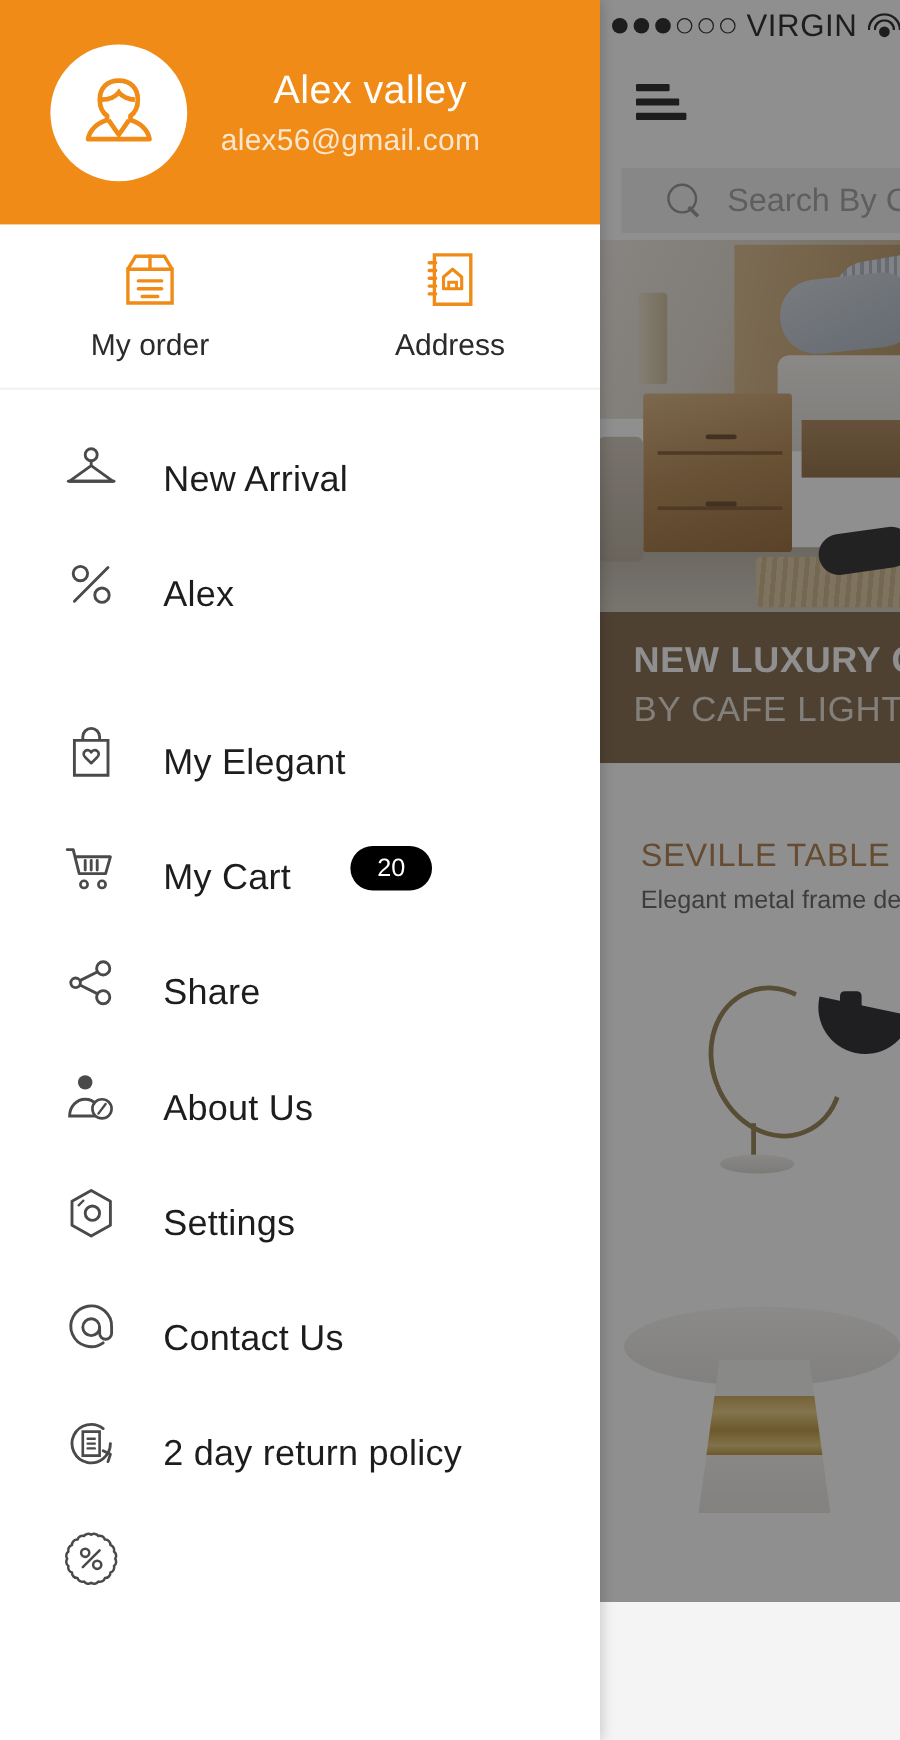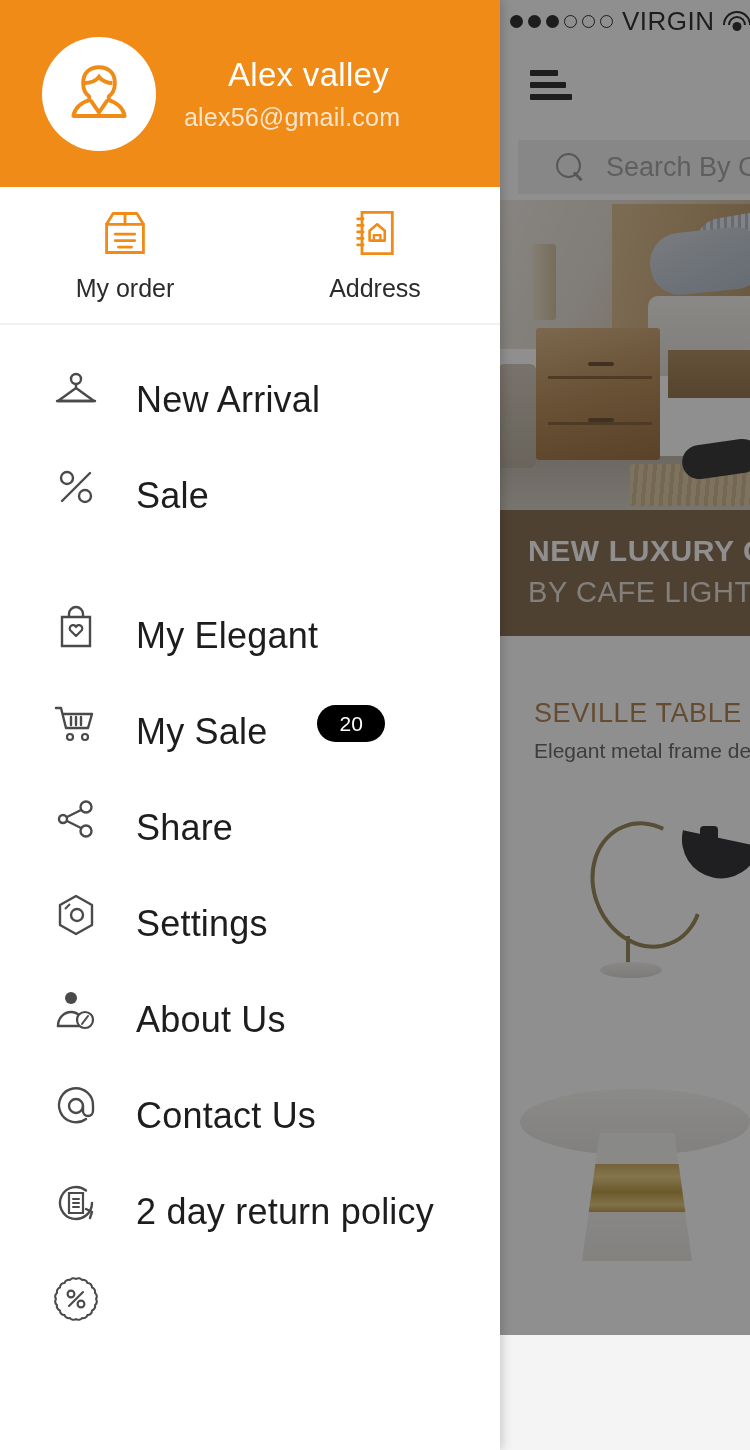--- a/index.html
+++ b/index.html
@@ -129,21 +129,21 @@
 
   .quick { height:138px; display:flex; align-items:center; border-bottom:2px solid #f2f2f2; }
   .quick-item { flex:1; display:flex; flex-direction:column; align-items:center; gap:15px; }
   .quick-label { font-size:25px; color:#2b2b2b; }
 
   .menu { padding-top:18px; }
   .mgroup { padding:0; }
   .mgap { height:44px; }
   .mitem { display:flex; align-items:center; height:96px; padding-left:48px; gap:32px; }
   .micon { width:56px; display:flex; justify-content:center; flex:none; }
-  .mlabel { font-size:36px; color:#1d1d1f; letter-spacing:0.2px; white-space:nowrap;margin-top:17px; }
+  .mlabel { font-size:30px; color:#1d1d1f; letter-spacing:0.2px; white-space:nowrap;margin-top:17px; }
   .badge { background:#000; color:#fff; font-size:21px; border-radius:22px;
            padding:8px 22px; margin-left:18px; line-height:1; }
 </style>
 </head>
 <body>
 
 <div id="app">
 
   <div class="app-bg">
 
@@ -273,21 +273,21 @@
           <span class="mlabel">New Arrival</span>
         </div>
         <div class="mitem">
           <span class="micon">
             <svg width="48" height="48" viewBox="0 0 48 48">
               <circle cx="15" cy="15" r="6" fill="none" stroke="#4a4a4a" stroke-width="2.4"></circle>
               <circle cx="33" cy="33" r="6" fill="none" stroke="#4a4a4a" stroke-width="2.4"></circle>
               <path d="M38 10L10 38" stroke="#4a4a4a" stroke-width="2.4" stroke-linecap="round"></path>
             </svg>
           </span>
-          <span class="mlabel">Sale</span>
+          <span class="mlabel">Alex</span>
         </div>
       </div>
 
       <div class="mgap"></div>
 
       <div class="mgroup">
         <div class="mitem">
           <span class="micon">
             <svg width="48" height="48" viewBox="0 0 48 48">
               <path d="M10 14h28v29H10z" fill="none" stroke="#4a4a4a" stroke-width="2.4"></path>
@@ -300,62 +300,62 @@
 
         <div class="mitem">
           <span class="micon">
             <svg width="48" height="48" viewBox="0 0 48 48">
               <path d="M4 9h5l5 20h22l4-14H12" fill="none" stroke="#4a4a4a" stroke-width="2.4" stroke-linecap="round" stroke-linejoin="round"></path>
               <path d="M19 18v8M24 18v8M29 18v8" stroke="#4a4a4a" stroke-width="2.4" stroke-linecap="round"></path>
               <circle cx="18" cy="38" r="3" fill="none" stroke="#4a4a4a" stroke-width="2.2"></circle>
               <circle cx="33" cy="38" r="3" fill="none" stroke="#4a4a4a" stroke-width="2.2"></circle>
             </svg>
           </span>
-          <span class="mlabel">My Sale</span>
+          <span class="mlabel">My Cart</span>
           <span class="badge">20</span>
         </div>
 
         <div class="mitem">
           <span class="micon">
             <svg width="48" height="48" viewBox="0 0 48 48">
               <circle cx="34" cy="12" r="5.5" fill="none" stroke="#4a4a4a" stroke-width="2.4"></circle>
               <circle cx="34" cy="36" r="5.5" fill="none" stroke="#4a4a4a" stroke-width="2.4"></circle>
               <circle cx="11" cy="24" r="4" fill="none" stroke="#4a4a4a" stroke-width="2.4"></circle>
               <path d="M15 22l14-7M15 26l14 7" stroke="#4a4a4a" stroke-width="2.4"></path>
             </svg>
           </span>
           <span class="mlabel">Share</span>
         </div>
 
         <div class="mitem">
           <span class="micon">
             <svg width="48" height="48" viewBox="0 0 48 48">
-              <path d="M24 5l16 9v20l-16 9-16-9V14z" fill="none" stroke="#4a4a4a" stroke-width="2.4" stroke-linejoin="round"></path>
-              <circle cx="25" cy="24" r="6" fill="none" stroke="#4a4a4a" stroke-width="2.4"></circle>
-              <path d="M13 18l5-5" stroke="#4a4a4a" stroke-width="2"></path>
-            </svg>
-          </span>
-          <span class="mlabel">Settings</span>
-        </div>
-
-        <div class="mitem">
-          <span class="micon">
-            <svg width="48" height="48" viewBox="0 0 48 48">
               <circle cx="19" cy="11" r="6" fill="#4a4a4a"></circle>
               <path d="M6 39c0-8 6-14 13-14s13 6 13 14z" fill="none" stroke="#4a4a4a" stroke-width="2.4"></path>
               <circle cx="33" cy="33" r="8" fill="#fff" stroke="#4a4a4a" stroke-width="2.2"></circle>
               <path d="M36 29l-6 8" stroke="#4a4a4a" stroke-width="2" stroke-linecap="round"></path>
             </svg>
           </span>
           <span class="mlabel">About Us</span>
         </div>
 
         <div class="mitem">
           <span class="micon">
             <svg width="48" height="48" viewBox="0 0 48 48">
+              <path d="M24 5l16 9v20l-16 9-16-9V14z" fill="none" stroke="#4a4a4a" stroke-width="2.4" stroke-linejoin="round"></path>
+              <circle cx="25" cy="24" r="6" fill="none" stroke="#4a4a4a" stroke-width="2.4"></circle>
+              <path d="M13 18l5-5" stroke="#4a4a4a" stroke-width="2"></path>
+            </svg>
+          </span>
+          <span class="mlabel">Settings</span>
+        </div>
+
+        <div class="mitem">
+          <span class="micon">
+            <svg width="48" height="48" viewBox="0 0 48 48">
               <circle cx="24" cy="23" r="7" fill="none" stroke="#4a4a4a" stroke-width="2.4"></circle>
               <path d="M31 23v5a5 5 0 0010 0v-5a17 17 0 10-7 13" fill="none" stroke="#4a4a4a" stroke-width="2.4" stroke-linecap="round"></path>
             </svg>
           </span>
           <span class="mlabel">Contact Us</span>
         </div>
 
         <div class="mitem">
           <span class="micon">
             <svg width="48" height="48" viewBox="0 0 48 48">

